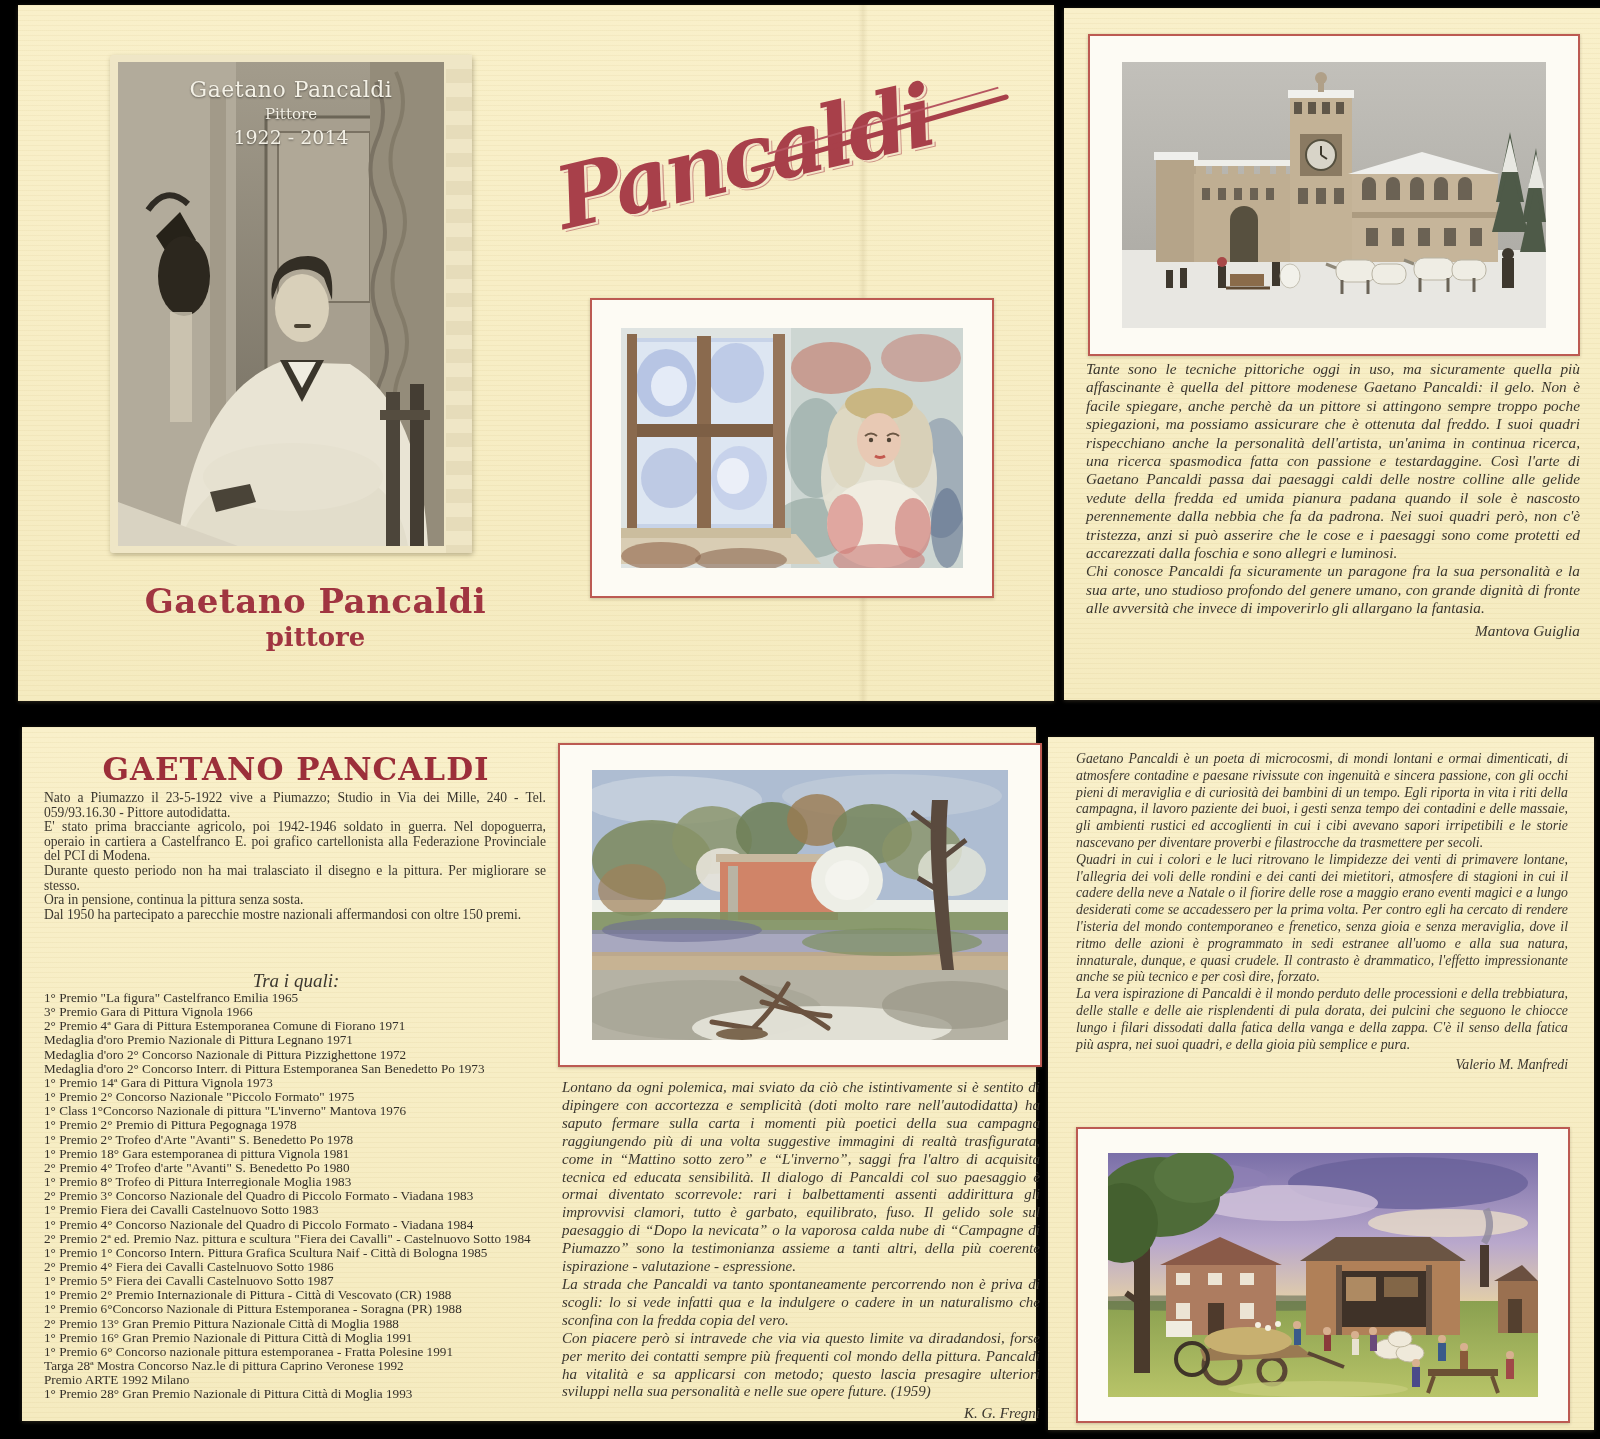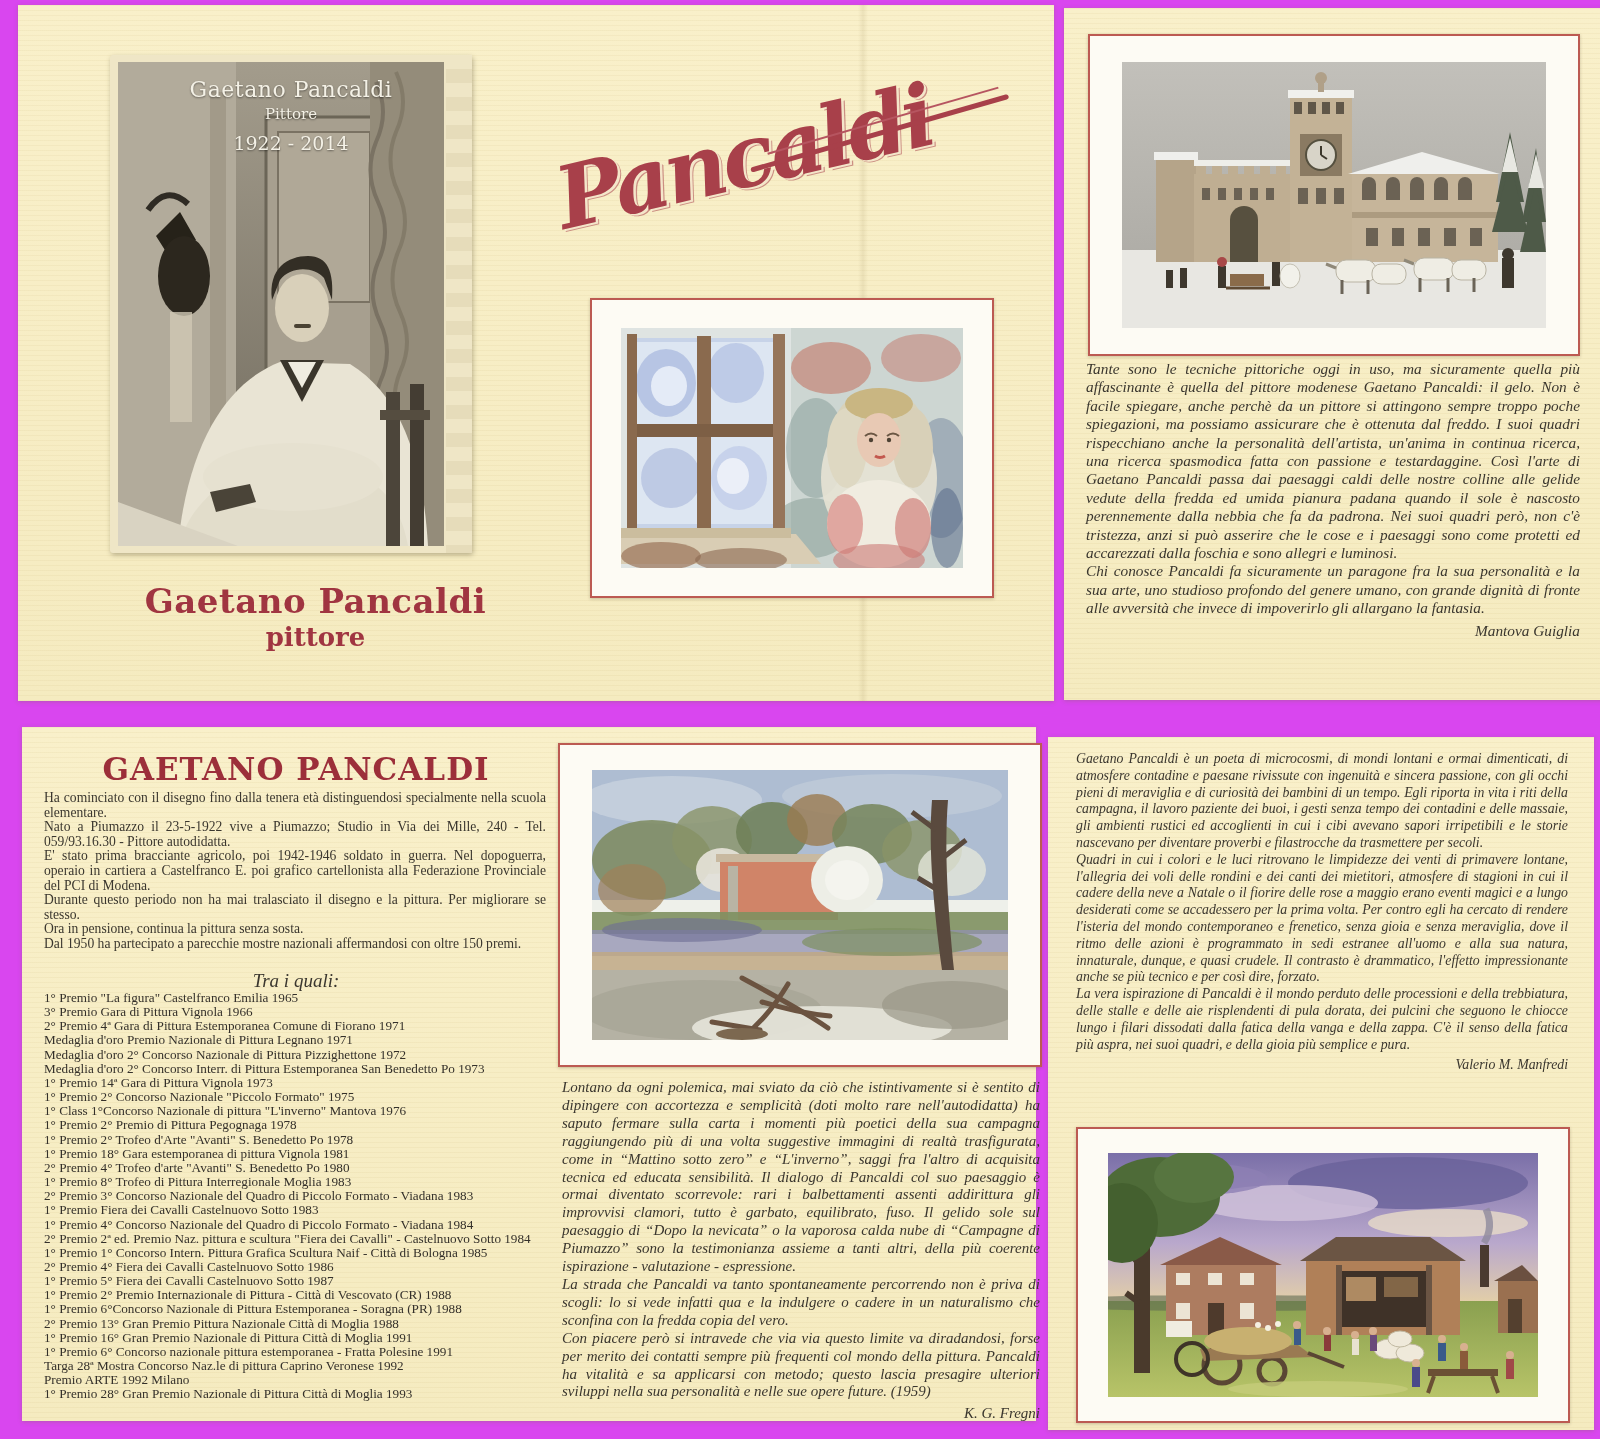--- a/index.html
+++ b/index.html
@@ -1,16 +1,16 @@
 <!DOCTYPE html>
 <html><head>
 <meta charset="utf-8">
 <style>
   html,body{margin:0;padding:0;background:#fbfaf6;}
-  .page{position:relative;width:1600px;height:1439px;background:#d946ef;overflow:hidden;
+  .page{position:relative;width:1600px;height:1439px;background:#000000;overflow:hidden;
         font-family:"Liberation Serif",serif;}
   .panel{position:absolute;
      background:
        repeating-linear-gradient(180deg, rgba(175,145,70,.07) 0 1px, rgba(0,0,0,0) 1px 5px),
        linear-gradient(#f9f0ca,#f5ebc0);
      box-shadow:0 1px 4px rgba(120,110,80,.35);}
   .panel-tl{left:18px;top:5px;width:1036px;height:696px;}
   .panel-tr{left:1064px;top:8px;width:536px;height:692px;padding-left:16px;}
   .panel-bl{left:22px;top:727px;width:1014px;height:694px;}
   .panel-br{left:1048px;top:737px;width:546px;height:693px;}
@@ -22,21 +22,21 @@
       background:#efe6c6;border-radius:3px;box-shadow:1px 2px 5px rgba(90,80,50,.4);
       padding:0;}
   .photo-card .deckle{position:absolute;right:0;top:0;bottom:0;width:26px;
       background:repeating-linear-gradient(180deg,#efe6c6 0 14px,#e6dcba 14px 28px);}
   .photo{position:absolute;left:8px;top:7px;width:326px;height:484px;overflow:hidden;}
   .photo svg{display:block;width:100%;height:100%;}
   .photo-caption{position:absolute;left:0;top:22px;width:100%;text-align:center;color:#f4f1e6;
       font-family:"DejaVu Serif",serif;text-shadow:0 1px 2px rgba(0,0,0,.45);}
   .photo-caption .l1{font-size:22px;letter-spacing:.5px;}
   .photo-caption .l2{font-size:15px;margin-top:3px;}
-  .photo-caption .l3{font-size:19px;margin-top:9px;}
+  .photo-caption .l3{font-size:19px;margin-top:3px;}
 
   
   .signature{position:absolute;left:512px;top:42px;width:510px;height:240px;
       transform:rotate(-13deg);transform-origin:40% 60%;}
   .signature .script{position:absolute;left:30px;top:62px;font-family:"DejaVu Serif",serif;
       font-style:italic;font-weight:bold;font-size:86px;color:#a8404a;letter-spacing:-4px;
       text-shadow:2px 2px 0 rgba(248,240,210,.9),3px 3px 0 rgba(168,64,74,.55);}
   .sig-underline{position:absolute;left:225px;top:118px;width:268px;height:5px;
       background:#a8404a;transform:rotate(-3deg);border-radius:3px;}
   .sig-underline2{position:absolute;left:245px;top:108px;width:240px;height:2px;
@@ -305,21 +305,20 @@
       <div class="author">Mantova Guiglia</div>
     </div>
   </div>
 
   <div class="panel panel-bl">
     <h2 class="bl-title">GAETANO PANCALDI</h2>
 
     <div class="flow-text bio">
       <div>
 
-      <p>Ha cominciato con il disegno fino dalla tenera età distinguendosi specialmente nella scuola elementare.</p>
           <p>Nato a Piumazzo il 23-5-1922 vive a Piumazzo; Studio in Via dei Mille, 240 - Tel. 059/93.16.30 - Pittore autodidatta.</p>
           <p>E' stato prima bracciante agricolo, poi 1942-1946 soldato in guerra. Nel dopoguerra, operaio in cartiera a Castelfranco E. poi grafico cartellonista alla Federazione Provinciale del PCI di Modena.</p>
           <p>Durante questo periodo non ha mai tralasciato il disegno e la pittura. Per migliorare se stesso.</p>
           <p>Ora in pensione, continua la pittura senza sosta.</p>
           <p>Dal 1950 ha partecipato a parecchie mostre nazionali affermandosi con oltre 150 premi.</p>
         </div>
     </div>
 
     <div class="tra-quali">Tra i quali:</div>
 

